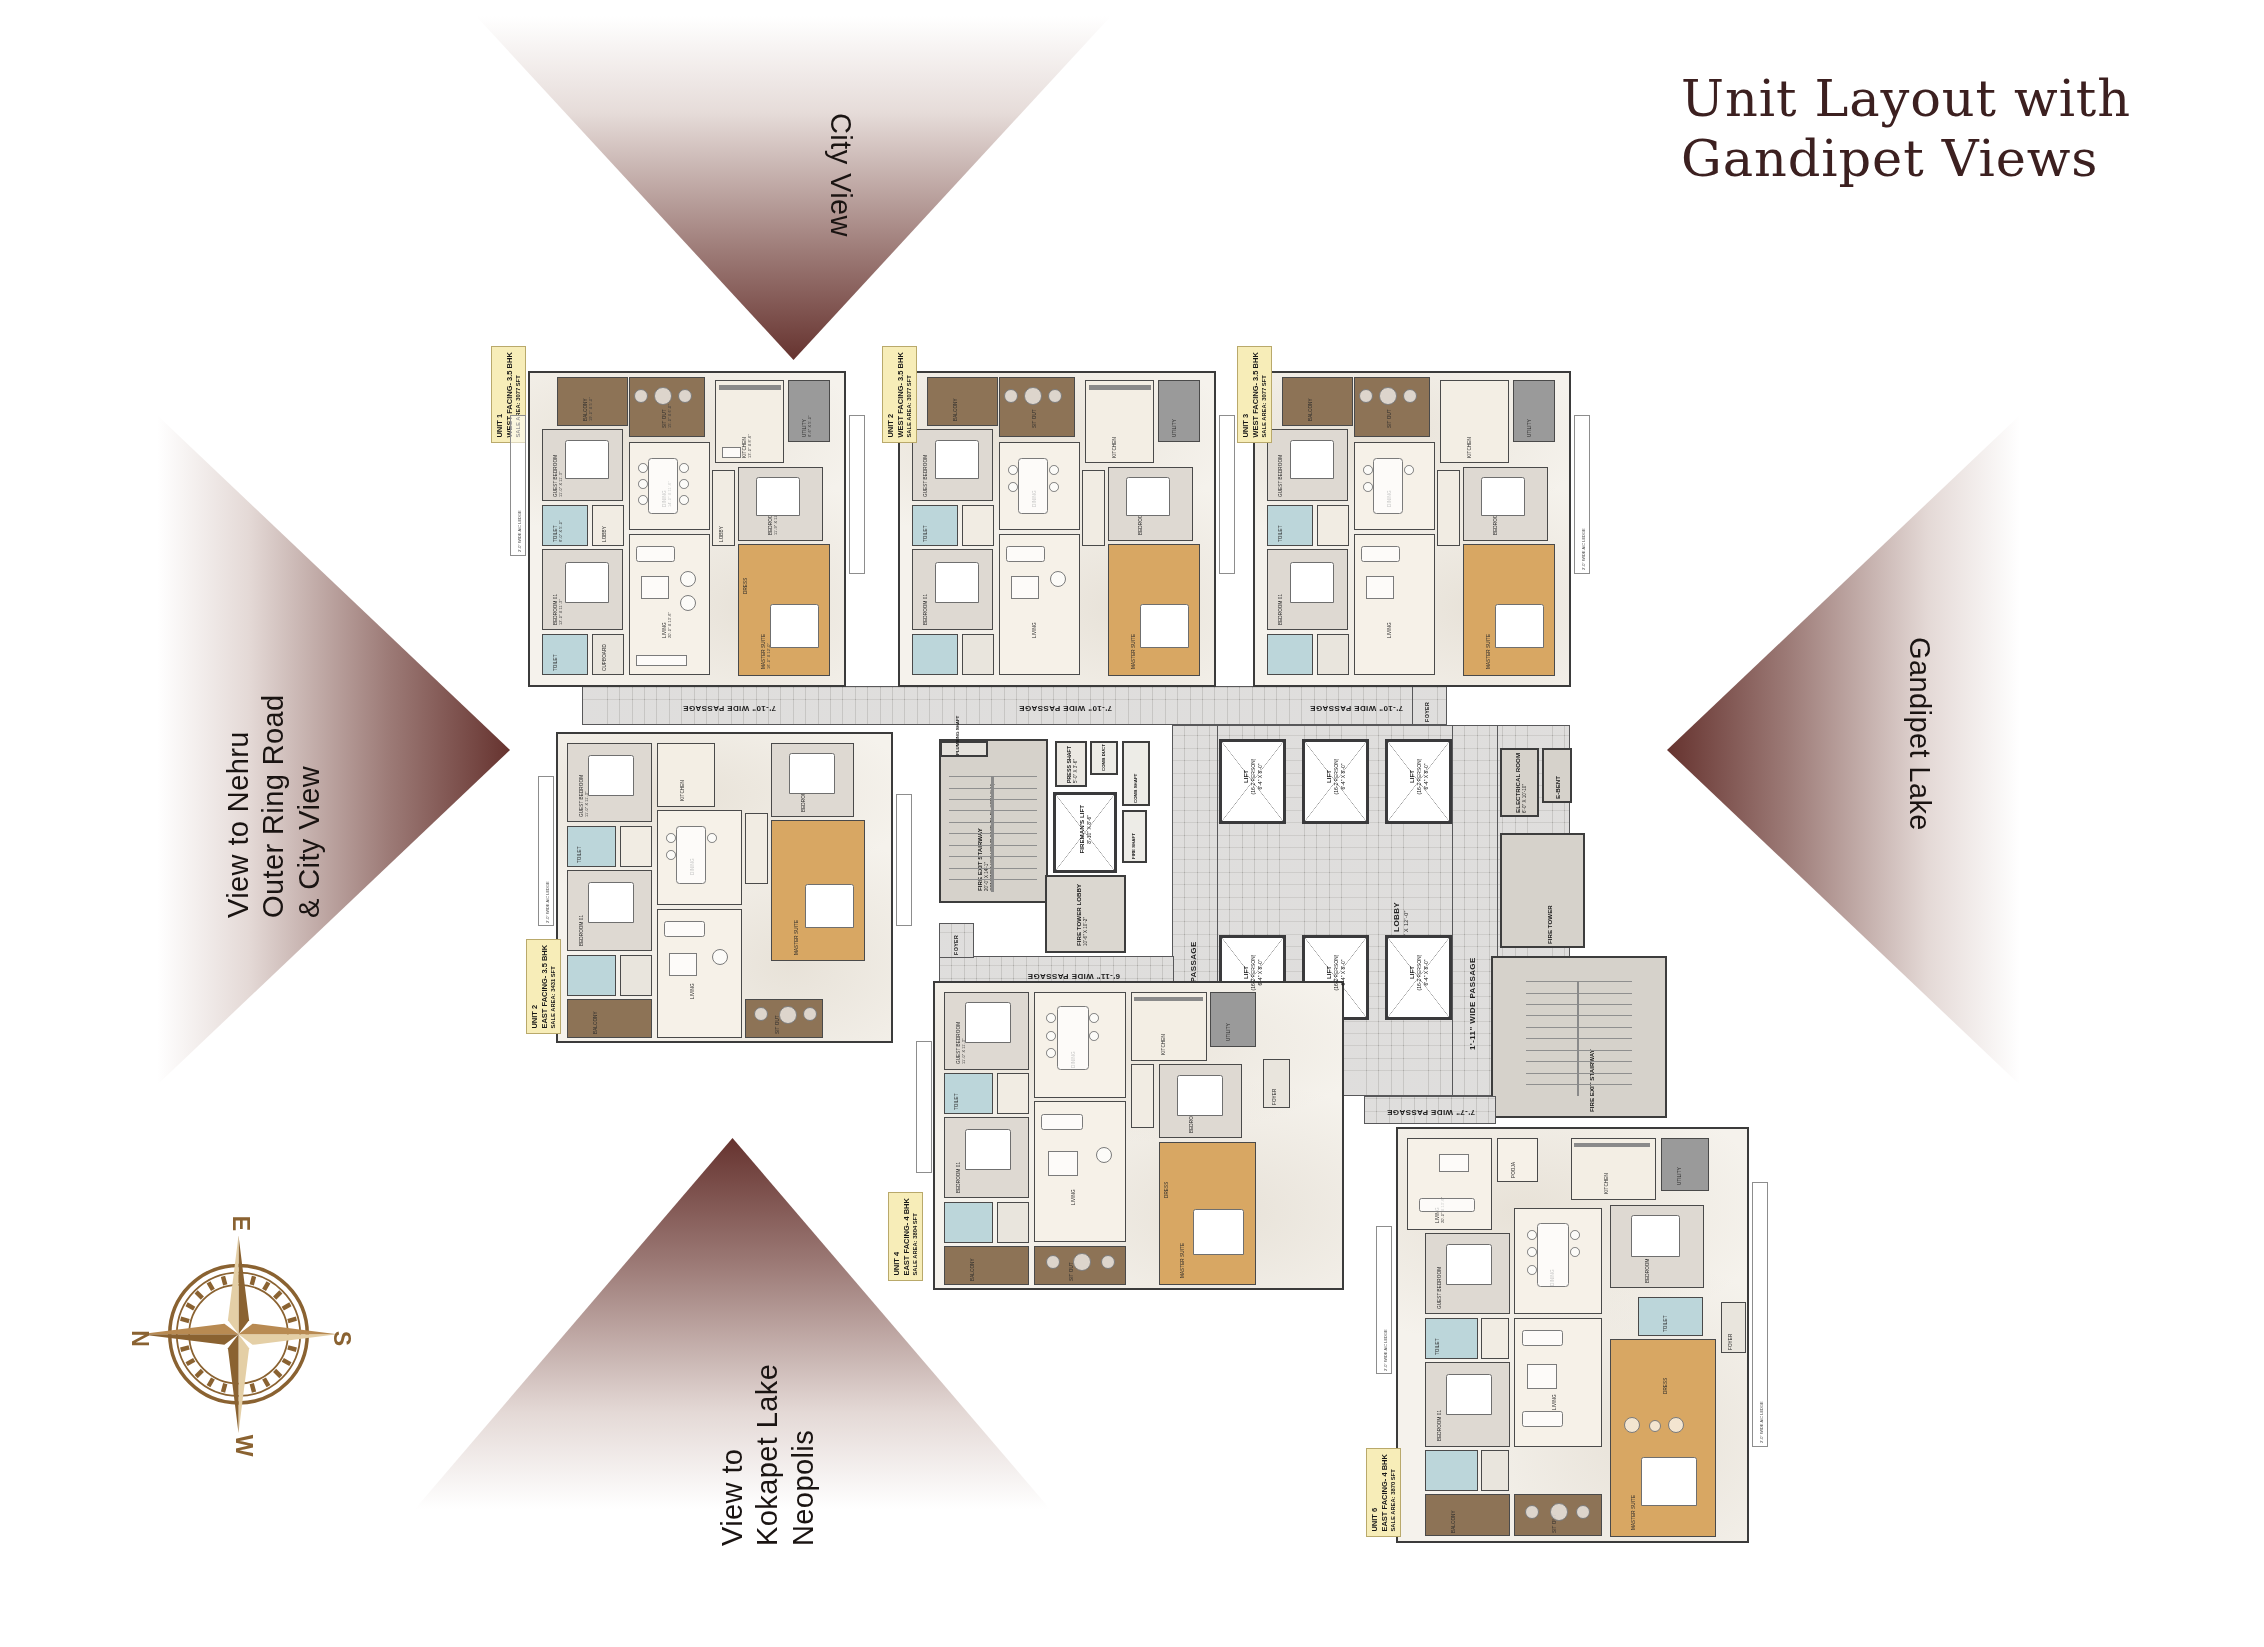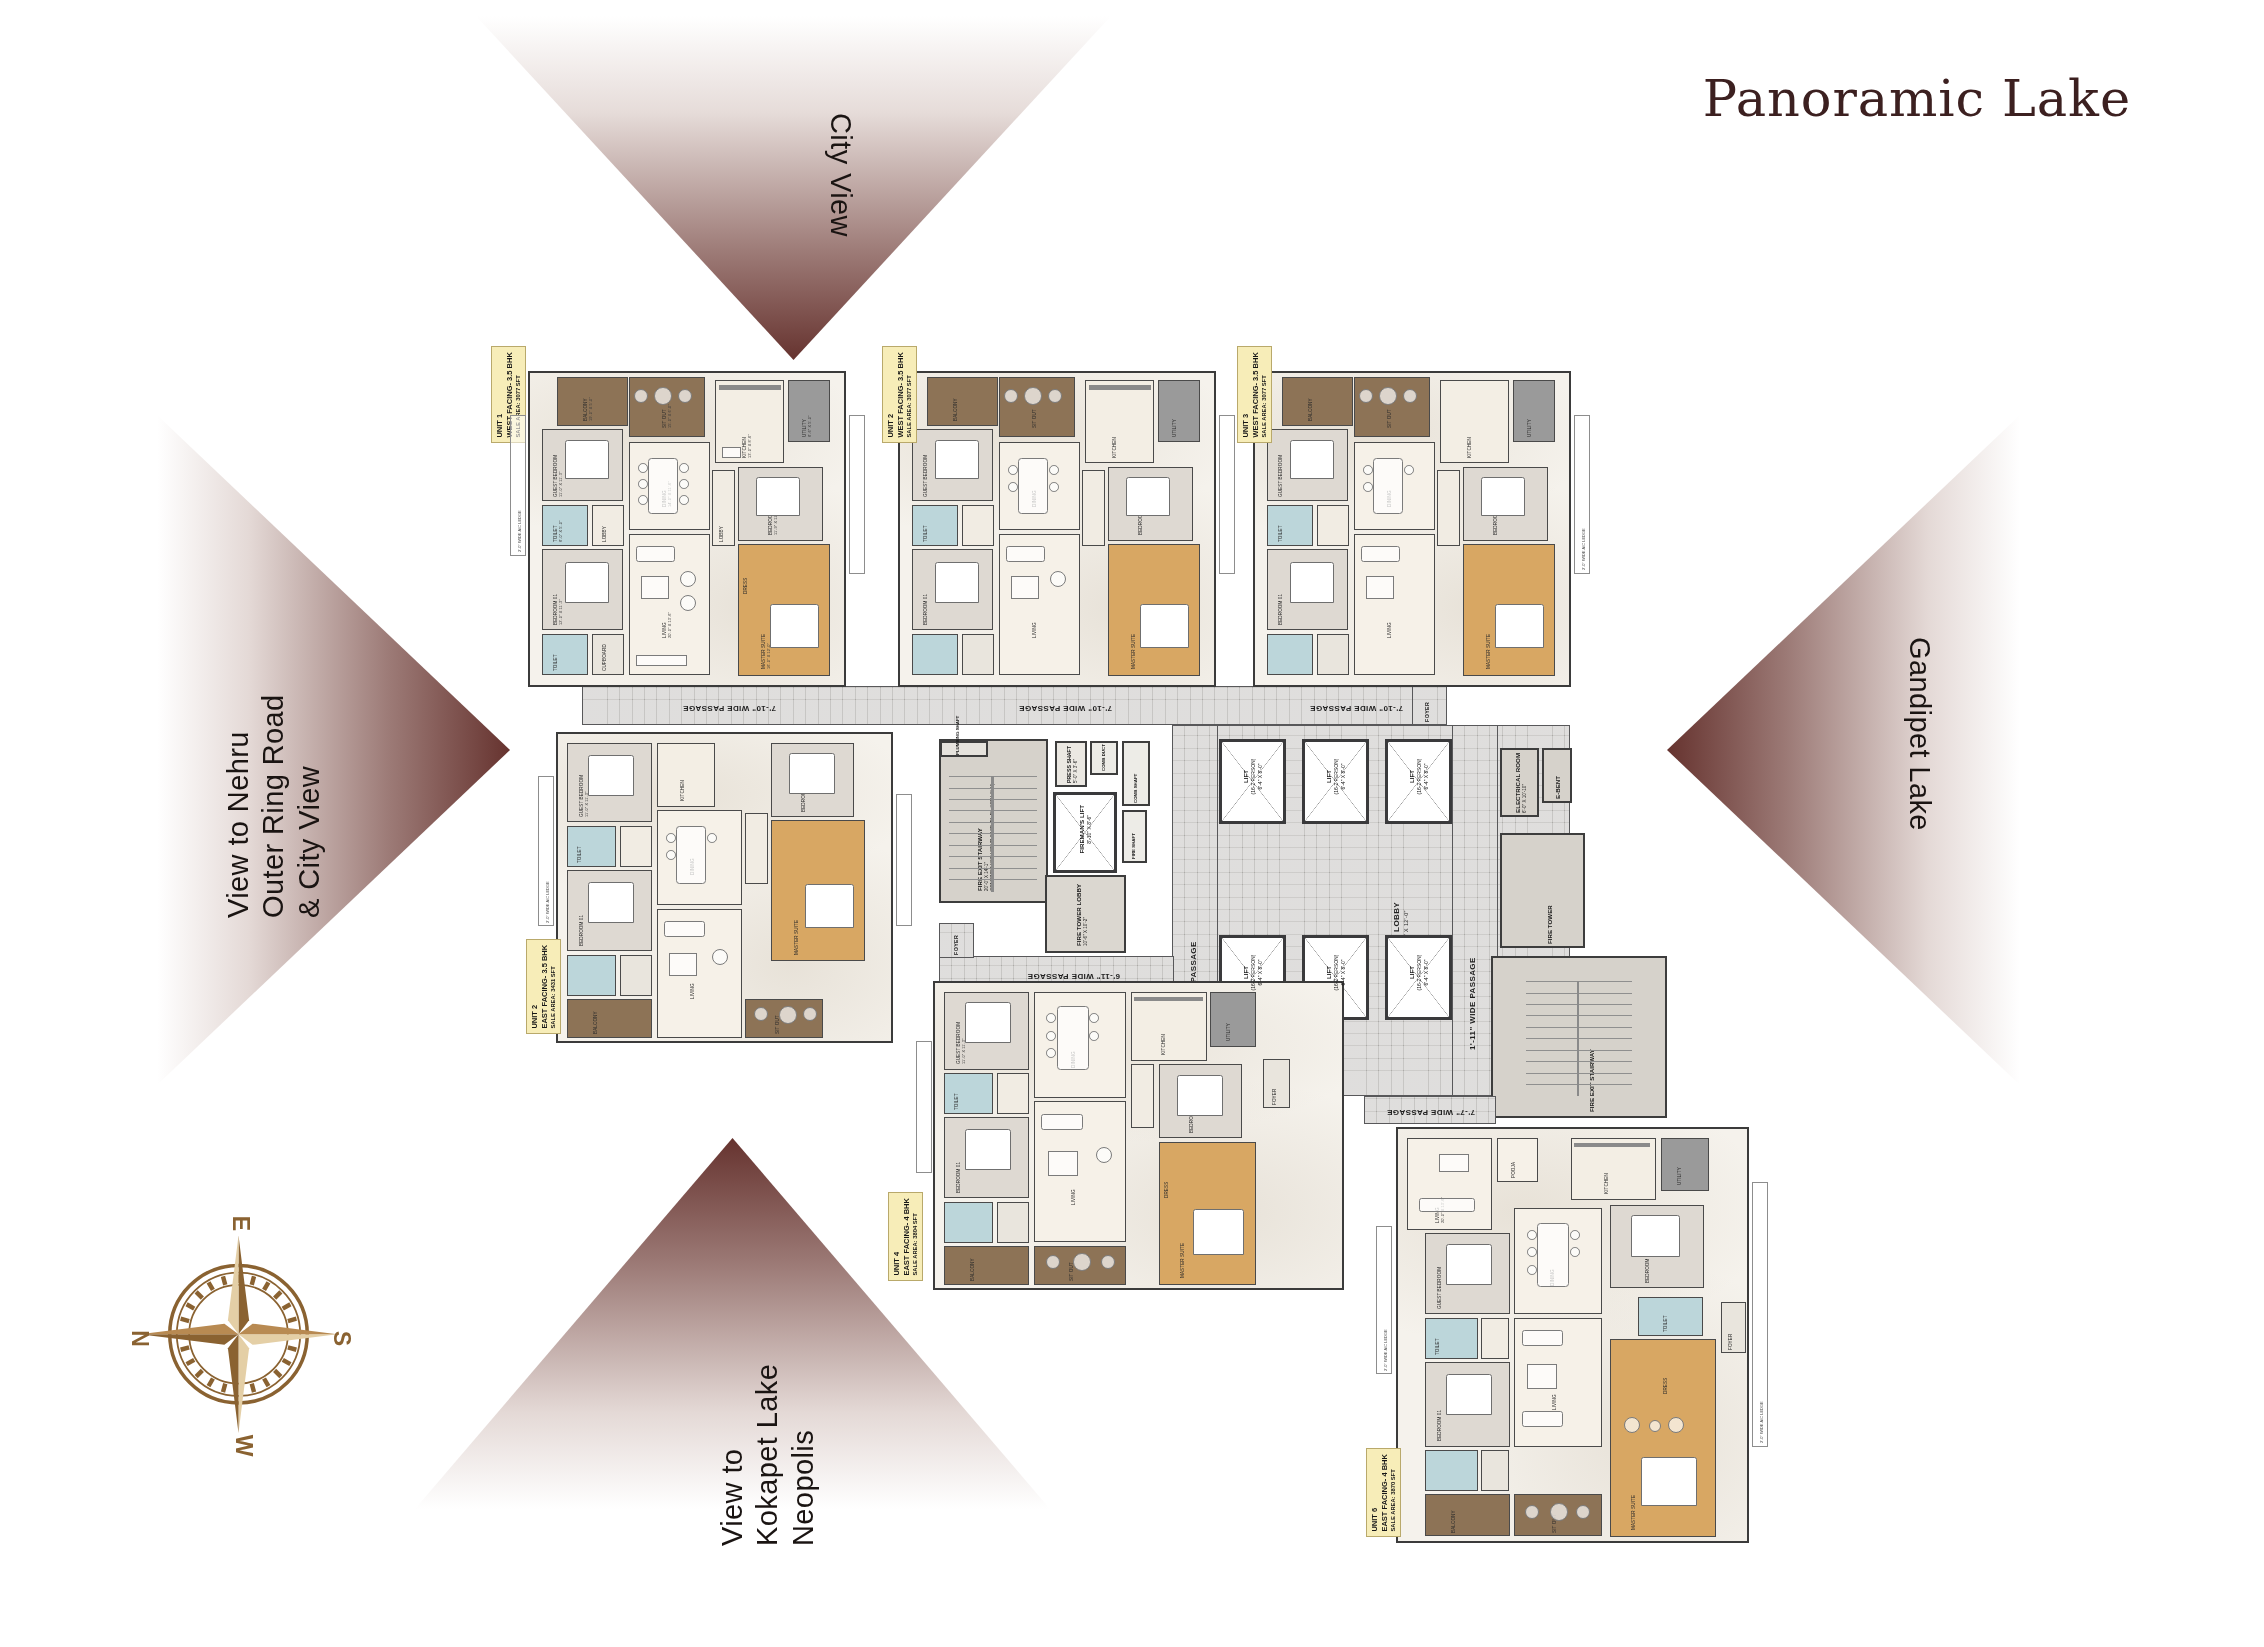--- a/index.html
+++ b/index.html
@@ -230,21 +230,22 @@
       <polygon points="0,420 720,420 360,0" fill="url(#gBot)"></polygon>
     </svg>
   </div>
   <div class="wedge-label rot-ccw" style="left:715px; top:1546px;">
     <div>View to</div>
     <div>Kokapet Lake</div>
     <div>Neopolis</div>
   </div>
 
   <div id="title">
-    <div>Panoramic Lake</div>
+    <div>Unit Layout with</div>
+    <div>Gandipet Views</div>
   </div>
 
   <div id="compass">
     <svg viewBox="0 0 280 270" width="247" height="238">
       <g transform="translate(140,133)">
         <circle r="78" fill="none" stroke="#8a6231" stroke-width="4"></circle>
         <circle r="70" fill="none" stroke="#8a6231" stroke-width="2"></circle>
         <circle r="56" fill="none" stroke="#8a6231" stroke-width="2"></circle>
         <g stroke="#8a6231" stroke-width="5">
           <line x1="0" y1="-68" x2="0" y2="-58" transform="rotate(0)"></line>

